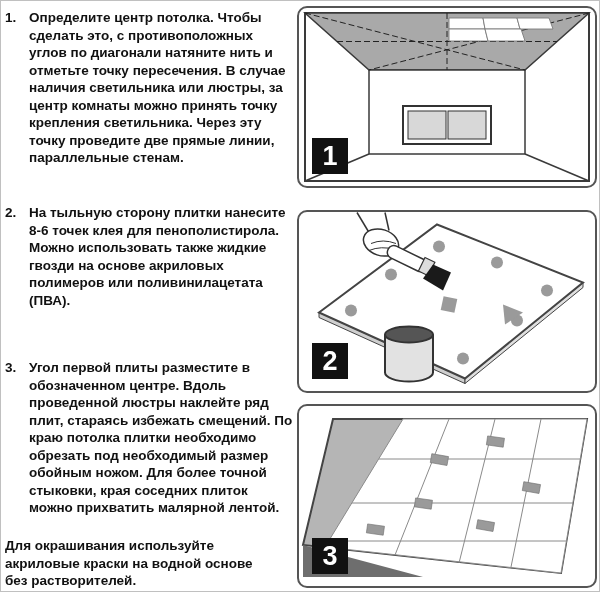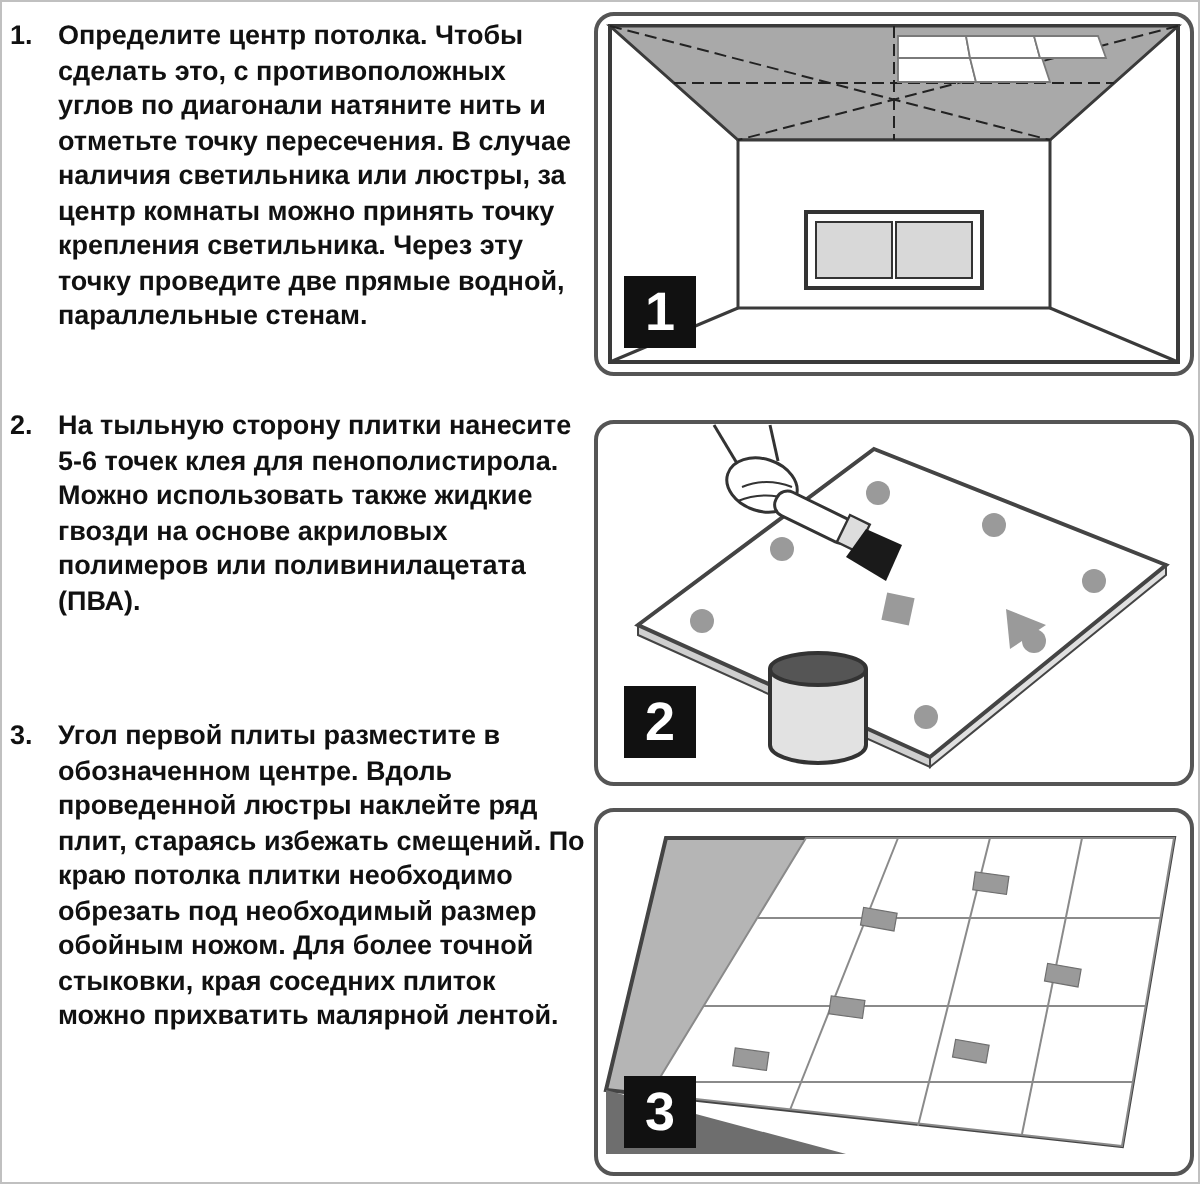--- a/index.html
+++ b/index.html
@@ -68,33 +68,34 @@
     z-index:5;
   }
 </style>
 </head>
 <body>
 
 <div class="page">
 
   <div class="step" id="step-1">
     <div class="marker">1.</div>
-    <div class="txt">Определите центр потолка. Чтобы сделать это, с противоположных углов по диагонали натяните нить и отметьте точку пересечения. В случае наличия светильника или люстры, за центр комнаты можно принять точку крепления светильника. Через эту точку проведите две прямые водной, параллельные стенам.</div>
+    <div class="txt">Определите центр потолка. Чтобы сделать это, с противоположных углов по диагонали натяните нить и отметьте точку пересечения. В случае наличия светильника или люстры, за центр комнаты можно принять точку крепления светильника. Через эту точку проведите две прямые линии, параллельные стенам.</div>
   </div>
 
   <div class="step" id="step-2">
     <div class="marker">2.</div>
-    <div class="txt">На тыльную сторону плитки нанесите 5-6 точек клея для пенополистирола. Можно использовать также жидкие гвозди на основе акриловых полимеров или поливинилацетата (ПВА).</div>
+    <div class="txt">На тыльную сторону плитки нанесите 8-6 точек клея для пенополистирола. Можно использовать также жидкие гвозди на основе акриловых полимеров или поливинилацетата (ПВА).</div>
   </div>
 
   <div class="step" id="step-3">
     <div class="marker">3.</div>
     <div class="txt">Угол первой плиты разместите в обозначенном центре. Вдоль проведенной люстры наклейте ряд плит, стараясь избежать смещений. По краю потолка плитки необходимо обрезать под необходимый размер обойным ножом. Для более точной стыковки, края соседних плиток можно прихватить малярной лентой.</div>
   </div>
 
+  <div class="footer-note">Для окрашивания используйте акриловые краски на водной основе без растворителей.</div>
 
   <div class="figure" id="figure-1">
     <svg viewBox="0 0 296 178" preserveAspectRatio="xMidYMid meet">
 
       <rect x="6" y="5" width="284" height="168" fill="#ffffff" stroke="#3a3a3a" stroke-width="2"></rect>
 
       <polygon points="6,5 290,5 226,62 70,62" fill="#a9a9a9" stroke="#3a3a3a" stroke-width="1.5"></polygon>
 
       <rect x="70" y="62" width="156" height="84" fill="#ffffff" stroke="#3a3a3a" stroke-width="1.5"></rect>
 

